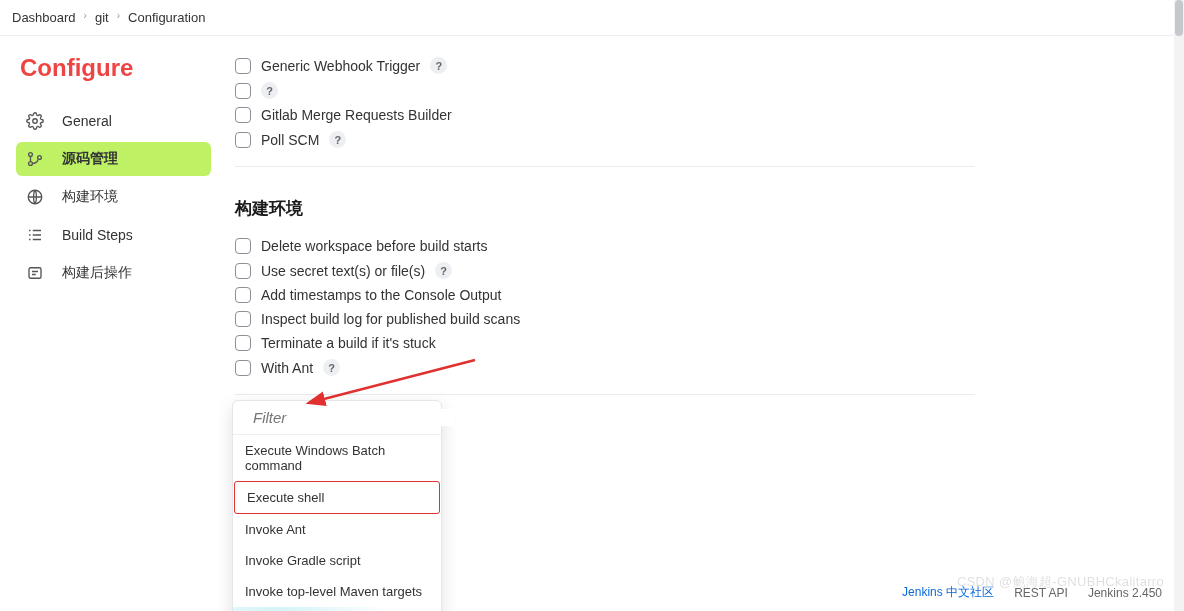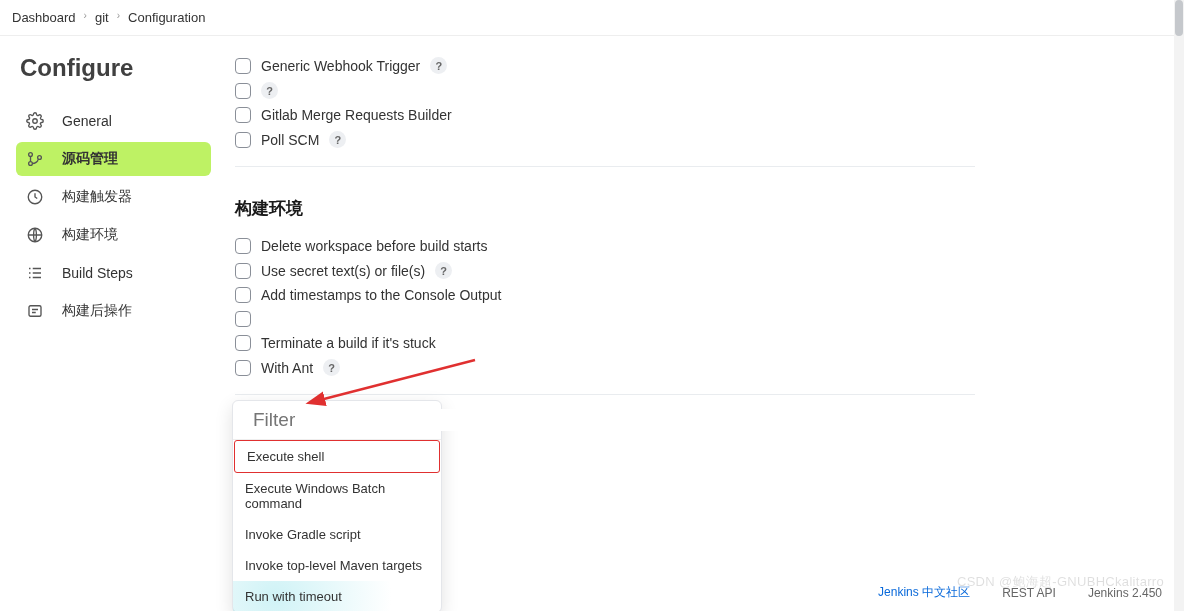--- a/index.html
+++ b/index.html
@@ -2,42 +2,42 @@
 <html><head>
 <meta charset="utf-8">
 <style>
 * { box-sizing: border-box; margin: 0; padding: 0; font-family: -apple-system, BlinkMacSystemFont, "Segoe UI", Helvetica, Arial, sans-serif; }
 body { background: #fff; color: #333; font-size: 14px; width: 1184px; height: 611px; overflow: hidden; position: relative; }
 .breadcrumb-bar { padding: 10px 12px; border-bottom: 1px solid #eee; display: flex; gap: 8px; color: #666; font-size: 13px; }
 .breadcrumb-bar a { color: #333; text-decoration: none; }
 .breadcrumb-bar .sep { color: #999; font-size: 10px; }
 .page { display: flex; padding: 18px 0 0 0; }
 .sidebar { width: 215px; padding: 0 0 0 16px; }
-.page-title { font-size: 24px; font-weight: 700; margin: 0 0 22px 4px; color: #404040; }
+.page-title { font-size: 24px; font-weight: 700; margin: 0 0 22px 4px; color: #ef4444; }
 .side-nav { list-style: none; }
 .side-item { display: flex; align-items: center; gap: 18px; padding: 8px 10px; border-radius: 6px; margin: 0 4px 4px 0; cursor: pointer; color: #333; font-size: 14px; }
 .side-item.selected { background: #bef264; font-weight: 600; }
 .side-ico { width: 18px; height: 18px; display: inline-flex; align-items: center; justify-content: center; color: #555; }
 .side-ico svg { width: 18px; height: 18px; stroke: currentColor; fill: none; stroke-width: 1.8; }
 .content { flex: 1; padding: 0 20px 0 20px; max-width: 780px; }
 .form-row { display: flex; align-items: flex-end; gap: 10px; margin: 3px 0 8px 0; }
 .chk { width: 16px; height: 16px; border: 1.5px solid #8a8f98; border-radius: 4px; background: #fff; }
 .help { width: 17px; height: 17px; border-radius: 50%; background: #edeff2; color: #666; font-size: 11px; display: inline-flex; align-items: center; justify-content: center; font-weight: 600; }
 .section-title { font-size: 17px; font-weight: 700; margin: 30px 0 18px 0; color: #1a1a1a; }
 hr.sep-line { border: none; border-top: 1px solid #e9ecef; margin: 18px 0 0 0; }
 .dropdown-btn { display: inline-flex; align-items: center; gap: 8px; border: 1px solid #e03030; padding: 7px 12px; border-radius: 4px; font-size: 13px; color: #333; background: #fff; cursor: pointer; position: relative; }
 .dropdown-btn .chev { width: 10px; height: 10px; }
 .dropdown-panel { position: absolute; top: 400px; left: 232px; width: 210px; background: #fff; border: 1px solid #e4e6ea; border-radius: 6px; box-shadow: 0 6px 18px rgba(0,0,0,0.12); padding: 0; z-index: 10; }
 .dd-filter { display: flex; align-items: center; gap: 8px; padding: 8px 12px; border-bottom: 1px solid #eee; }
-.dd-filter input { border: none; outline: none; font-size: 19px; flex: 1; color: #888; }
+.dd-filter input { border: none; outline: none; font-size: 15px; flex: 1; color: #888; font-style: italic; }
 .dd-item { padding: 8px 12px; font-size: 13px; color: #333; cursor: pointer; }
 .dd-item.hl { border: 1px solid #e03030; border-radius: 3px; margin: 0 1px; }
 .dd-item.glow { background: radial-gradient(circle at 20% 50%, rgba(120,220,230,0.35), transparent 70%); }
 .arrow-svg { position: absolute; top: 355px; left: 300px; width: 180px; height: 70px; z-index: 20; pointer-events: none; }
-.footer { position: absolute; bottom: 10px; right: 22px; display: flex; align-items: center; gap: 32px; font-size: 12px; }
+.footer { position: absolute; bottom: 10px; right: 22px; display: flex; align-items: center; gap: 20px; font-size: 12px; }
 .footer a { color: #0969da; text-decoration: none; }
 .footer .muted { color: #666; }
 .watermark { position: absolute; bottom: 20px; right: 20px; color: rgba(0,0,0,0.13); font-size: 13px; letter-spacing: 0.3px; z-index: 30; }
 .scroll-track { position: absolute; right: 0; top: 0; width: 10px; height: 100%; background: #f3f3f3; }
 .scroll-thumb { position: absolute; right: 1px; top: 0; width: 8px; height: 36px; background: #c5c8cc; border-radius: 4px; }
 </style>
 </head>
 <body>
 
 <div class="scroll-track">
@@ -73,29 +73,20 @@
               <circle cx="18" cy="10" r="2.5"></circle>
               <path d="M6 8.5v7M8 18c5 0 8-3 8-5.5"></path>
             </svg>
           </span>
         <span>源码管理</span>
       </li>
       <li class="side-item">
         <span class="side-ico">
             <svg viewBox="0 0 24 24">
               <circle cx="12" cy="12" r="9"></circle>
-              <path d="M12 7v5l3 2"></path>
-            </svg>
-          </span>
-        <span>构建触发器</span>
-      </li>
-      <li class="side-item">
-        <span class="side-ico">
-            <svg viewBox="0 0 24 24">
-              <circle cx="12" cy="12" r="9"></circle>
               <path d="M3 12h18M12 3c2.5 3 2.5 15 0 18M12 3c-2.5 3-2.5 15 0 18"></path>
             </svg>
           </span>
         <span>构建环境</span>
       </li>
       <li class="side-item">
         <span class="side-ico">
             <svg viewBox="0 0 24 24">
               <path d="M4 6h2M4 12h2M4 18h2M9 6h11M9 12h11M9 18h11"></path>
             </svg>
@@ -145,20 +136,21 @@
       <span class="chk"></span>
       <span>Use secret text(s) or file(s)</span>
       <span class="help">?</span>
     </div>
     <div class="form-row">
       <span class="chk"></span>
       <span>Add timestamps to the Console Output</span>
     </div>
     <div class="form-row">
       <span class="chk"></span>
+      <span>Inspect build log for published build scans</span>
     </div>
     <div class="form-row">
       <span class="chk"></span>
       <span>Terminate a build if it's stuck</span>
     </div>
     <div class="form-row">
       <span class="chk"></span>
       <span>With Ant</span>
       <span class="help">?</span>
     </div>
@@ -175,22 +167,23 @@
   </main>
 </div>
 
 <div class="dropdown-panel">
   <div class="dd-filter">
     <svg width="14" height="14" viewBox="0 0 24 24">
         <path d="M4 5h16l-6 8v5l-4 2v-7z" stroke="#888" stroke-width="1.5" fill="none"></path>
       </svg>
     <input type="text" placeholder="Filter" style="">
   </div>
+  <div class="dd-item">Execute Windows Batch command</div>
   <div class="dd-item hl">Execute shell</div>
-  <div class="dd-item">Execute Windows Batch command</div>
+  <div class="dd-item">Invoke Ant</div>
   <div class="dd-item">Invoke Gradle script</div>
   <div class="dd-item">Invoke top-level Maven targets</div>
   <div class="dd-item glow">Run with timeout</div>
 
 </div>
 
 <svg class="arrow-svg" viewBox="0 0 180 70">
   <defs>
       <marker id="ah" markerWidth="10" markerHeight="10" refX="2" refY="3" orient="auto">
         <path d="M0,0 L0,6 L8,3 z" fill="#e03030"></path>

